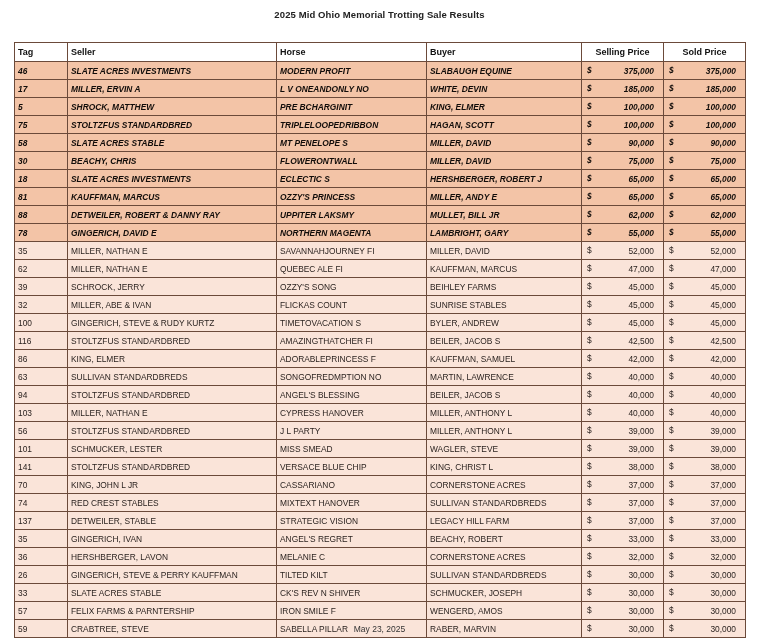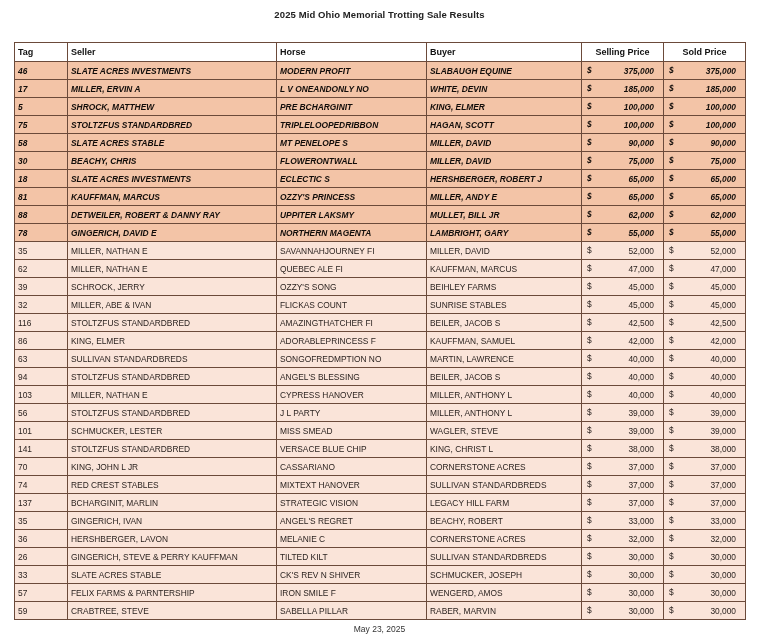--- a/index.html
+++ b/index.html
@@ -344,20 +344,34 @@
             <td class="money">
               <span class="dollar">$</span>
               <span class="amount">45,000</span>
             </td>
             <td class="money">
               <span class="dollar">$</span>
               <span class="amount">45,000</span>
             </td>
           </tr>
           <tr class="row-lo">
+            <td class="tag-cell">100</td>
+            <td class="text-cell">GINGERICH, STEVE &amp; RUDY KURTZ</td>
+            <td class="text-cell">TIMETOVACATION S</td>
+            <td class="text-cell">BYLER, ANDREW</td>
+            <td class="money">
+              <span class="dollar">$</span>
+              <span class="amount">45,000</span>
+            </td>
+            <td class="money">
+              <span class="dollar">$</span>
+              <span class="amount">45,000</span>
+            </td>
+          </tr>
+          <tr class="row-lo">
             <td class="tag-cell">116</td>
             <td class="text-cell">STOLTZFUS STANDARDBRED</td>
             <td class="text-cell">AMAZINGTHATCHER FI</td>
             <td class="text-cell">BEILER, JACOB S</td>
             <td class="money">
               <span class="dollar">$</span>
               <span class="amount">42,500</span>
             </td>
             <td class="money">
               <span class="dollar">$</span>
@@ -485,21 +499,21 @@
               <span class="dollar">$</span>
               <span class="amount">37,000</span>
             </td>
             <td class="money">
               <span class="dollar">$</span>
               <span class="amount">37,000</span>
             </td>
           </tr>
           <tr class="row-lo">
             <td class="tag-cell">137</td>
-            <td class="text-cell">BCHARGINIT, MARLIN</td>
+            <td class="text-cell">DETWEILER, STABLE</td>
             <td class="text-cell">STRATEGIC VISION</td>
             <td class="text-cell">LEGACY HILL FARM</td>
             <td class="money">
               <span class="dollar">$</span>
               <span class="amount">37,000</span>
             </td>
             <td class="money">
               <span class="dollar">$</span>
               <span class="amount">37,000</span>
             </td>

